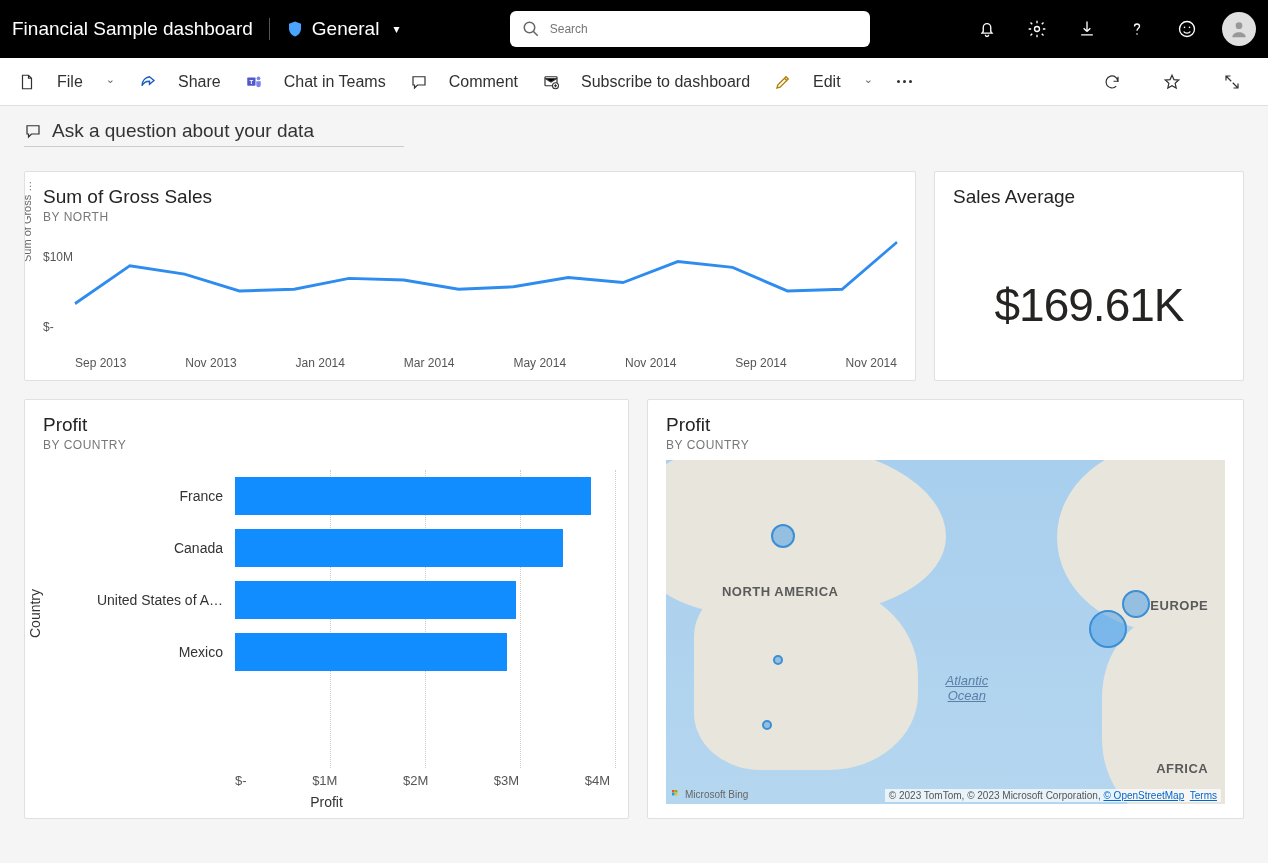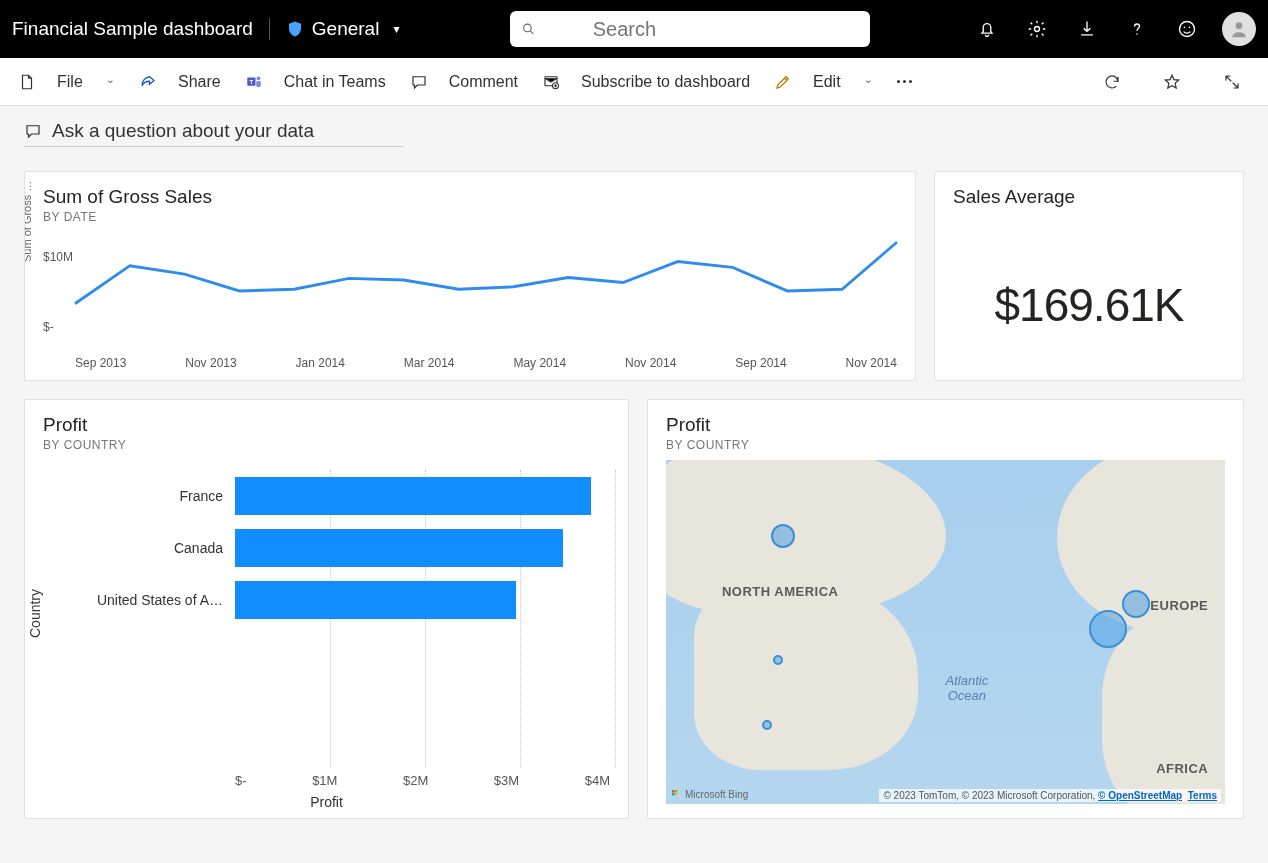--- a/index.html
+++ b/index.html
@@ -6,21 +6,21 @@
 body { font-family: "Segoe UI", -apple-system, sans-serif; background: #f5f5f5; color: #323130; width: 1268px; height: 863px; overflow: hidden; }
 
 
 .top-header { background: #000; height: 58px; display: flex; align-items: center; padding: 0 12px; color: #fff; }
 .app-title { font-size: 19px; font-weight: 400; padding-right: 16px; border-right: 1px solid #555; }
 .sensitivity { display: flex; align-items: center; gap: 8px; padding: 0 16px; font-size: 19px; cursor: pointer; }
 .shield-svg { width: 18px; height: 18px; }
 .chev-down { font-size: 12px; margin-left: 6px; }
 .search-wrap { flex: 1; display: flex; justify-content: center; }
 .search-box { width: 360px; height: 36px; background: #fff; border-radius: 6px; display: flex; align-items: center; padding: 0 12px; gap: 10px; }
-.search-box input { border: none; outline: none; flex: 1; font-size: 20px; color: #333; background: transparent; margin-left: 48px; }
+.search-box input { border: none; outline: none; flex: 1; font-size: 12px; color: #333; background: transparent; }
 .search-svg { width: 18px; height: 18px; }
 .header-icons { display: flex; align-items: center; gap: 4px; }
 .hicon { width: 46px; height: 46px; display: flex; align-items: center; justify-content: center; cursor: pointer; color: #fff; }
 .hicon svg { width: 20px; height: 20px; }
 .avatar { width: 34px; height: 34px; border-radius: 50%; background: #e0e0e0; display: flex; align-items: center; justify-content: center; margin-left: 8px; }
 .avatar svg { width: 20px; height: 20px; color: #777; }
 
 
 .toolbar { background: #fff; height: 48px; display: flex; align-items: center; padding: 0 18px; gap: 24px; border-bottom: 1px solid #e0e0e0; color: #323130; font-size: 16px; }
 .tb-item { display: flex; align-items: flex-start; gap: 21px; cursor: pointer; }
@@ -65,21 +65,21 @@
 .dash { position: relative; }
 .row2 { display: flex; gap: 18px; grid-column: 1 / -1; grid-row: 2; }
 .tile-bar2 { width: 605px; }
 .tile-map2 { flex: 1; }
 .map-canvas { position: absolute; left: 18px; right: 18px; top: 60px; bottom: 14px; background: linear-gradient(180deg, #a8cfee 0%, #b5d6ef 100%); overflow: hidden; }
 .land { position: absolute; background: #e8e5dc; }
 .map-label { position: absolute; font-weight: 700; font-size: 13px; color: #5a5a5a; letter-spacing: 0.5px; }
 .ocean-label { position: absolute; font-style: italic; color: #5b7fa8; font-size: 13px; text-align: center; }
 .bubble { position: absolute; border-radius: 50%; background: rgba(80,160,230,0.55); border: 2px solid #3b8fd4; transform: translate(-50%, -50%); }
 .map-attr { position: absolute; bottom: 2px; right: 4px; font-size: 10px; color: #555; background: rgba(255,255,255,0.7); padding: 1px 4px; }
-.map-attr a { color: #0066cc; font-weight: bold; }
+.map-attr a { color: #0066cc; }
 .bing-logo { position: absolute; bottom: 4px; left: 6px; font-size: 10px; color: #666; display: flex; align-items: center; gap: 3px; }
 .bing-logo svg { width: 10px; height: 10px; }
 
 </style>
 </head>
 <body>
 
 <div class="top-header">
   <div class="app-title">Financial Sample dashboard</div>
   <div class="sensitivity">
@@ -214,21 +214,21 @@
         <path fill="none" stroke="#323130" stroke-width="1.6" d="M4 5h16v11H10l-4 4v-4H4z"></path>
       </svg>
     <span>Ask a question about your data</span>
   </span>
 </div>
 
 <div class="dash">
 
   <div class="tile" style="grid-column:1;grid-row:1;">
     <div class="tile-title">Sum of Gross Sales</div>
-    <div class="tile-sub">BY DATE</div>
+    <div class="tile-sub">BY NORTH</div>
     <div class="y-axis-label">Sum of Gross …</div>
     <div class="y-tick" style="top:78px;">$10M</div>
     <div class="y-tick" style="top:148px;">$-</div>
     <div class="line-chart-area">
       <svg class="line-svg" viewBox="0 0 820 100" preserveAspectRatio="none">
         <polyline class="line-path" id="line-path" points="0,60.714285714285715 54.666666666666664,28.57142857142857 109.33333333333333,35.71428571428571 164,50 218.66666666666666,48.57142857142858 273.3333333333333,39.28571428571429 328,40.714285714285715 382.6666666666667,48.57142857142858 437.3333333333333,46.42857142857143 492,38.57142857142857 546.6666666666666,42.85714285714286 601.3333333333333,25 656,30 710.6666666666667,50 765.3333333333334,48.57142857142858 820,8.57142857142857"></polyline>
       </svg>
     </div>
     <div class="x-ticks" id="line-xticks">
         <span>Sep 2013</span>
@@ -269,20 +269,26 @@
             <div class="bar-track">
               <div class="bar-fill" style="width: 87.5%;"></div>
             </div>
           </div>
           <div class="bar-row">
             <div class="bar-label">United States of A…</div>
             <div class="bar-track">
               <div class="bar-fill" style="width: 75%;"></div>
             </div>
           </div>
+          <div class="bar-row">
+            <div class="bar-label">Mexico</div>
+            <div class="bar-track">
+              <div class="bar-fill" style="width: 72.5%;"></div>
+            </div>
+          </div>
         </div>
       <div class="bar-x-ticks" id="bar-xticks">
           <span>$-</span>
           <span>$1M</span>
           <span>$2M</span>
           <span>$3M</span>
           <span>$4M</span>
         </div>
       <div class="bar-x-label">Profit</div>
     </div>
@@ -292,21 +298,21 @@
       <div class="tile-sub">BY COUNTRY</div>
       <div class="map-canvas">
 
         <div class="land" style="left:-5%;top:-5%;width:55%;height:50%;border-radius:40% 60% 50% 40%;"></div>
         <div class="land" style="left:5%;top:35%;width:40%;height:55%;border-radius:30% 50% 40% 30%;"></div>
         <div class="land" style="left:70%;top:-5%;width:40%;height:55%;border-radius:50% 30% 40% 50%;"></div>
         <div class="land" style="left:78%;top:45%;width:30%;height:60%;border-radius:40% 30% 30% 40%;"></div>
         <div class="map-label" style="left:10%;top:36%;">NORTH AMERICA</div>
         <div class="map-label" style="right:3%;top:40%;">EUROPE</div>
         <div class="map-label" style="right:3%;bottom:8%;">AFRICA</div>
-        <div class="ocean-label" style="left:50%;top:62%;"><span>Atlantic</span><br><span>Ocean</span></div>
+        <div class="ocean-label" style="left:50%;top:62%;text-decoration:underline;"><span>Atlantic</span><br><span>Ocean</span></div>
 
         <div class="bubble" style="left:21%;top:22%;width:24px;height:24px;"></div>
         <div class="bubble" style="left:20%;top:58%;width:10px;height:10px;"></div>
         <div class="bubble" style="left:18%;top:77%;width:10px;height:10px;"></div>
         <div class="bubble" style="left:79%;top:49%;width:38px;height:38px;"></div>
         <div class="bubble" style="left:84%;top:42%;width:28px;height:28px;"></div>
         <div class="bing-logo">
           <svg viewBox="0 0 24 24">
               <rect width="6" height="6" fill="#f25022"></rect>
               <rect x="7" width="6" height="6" fill="#7fba00"></rect>

